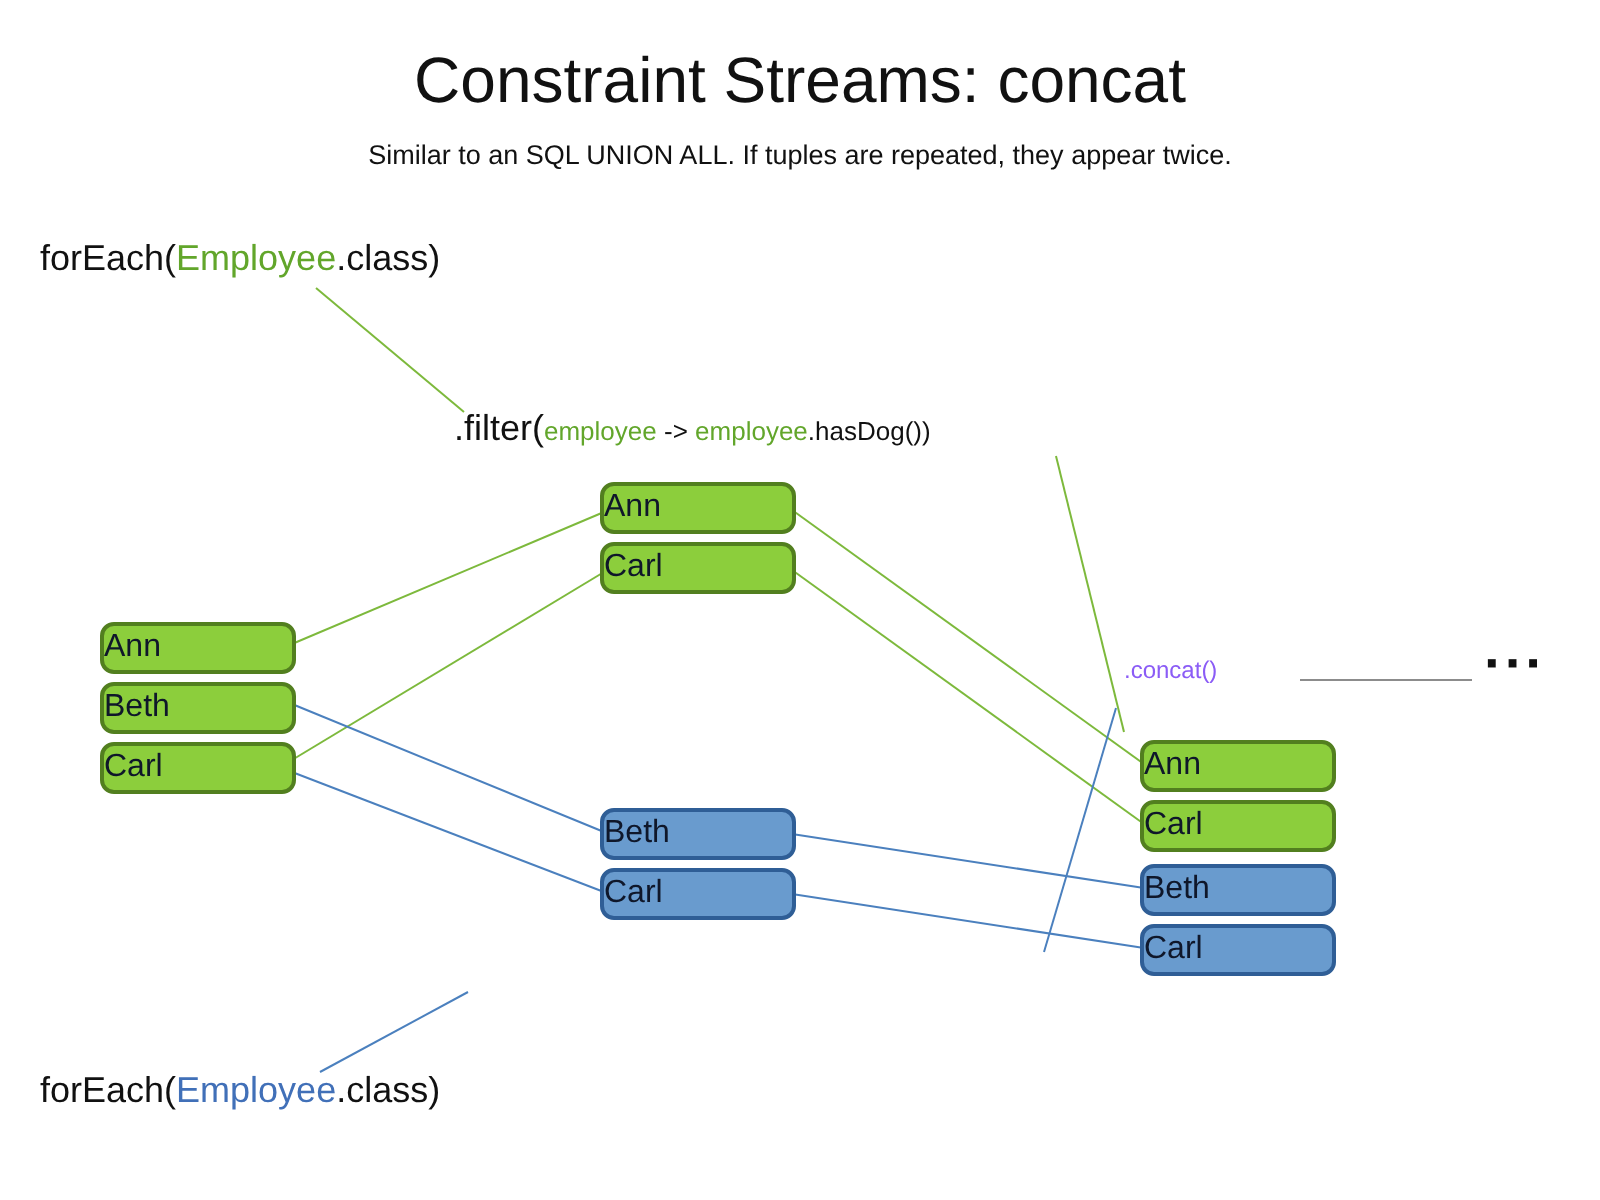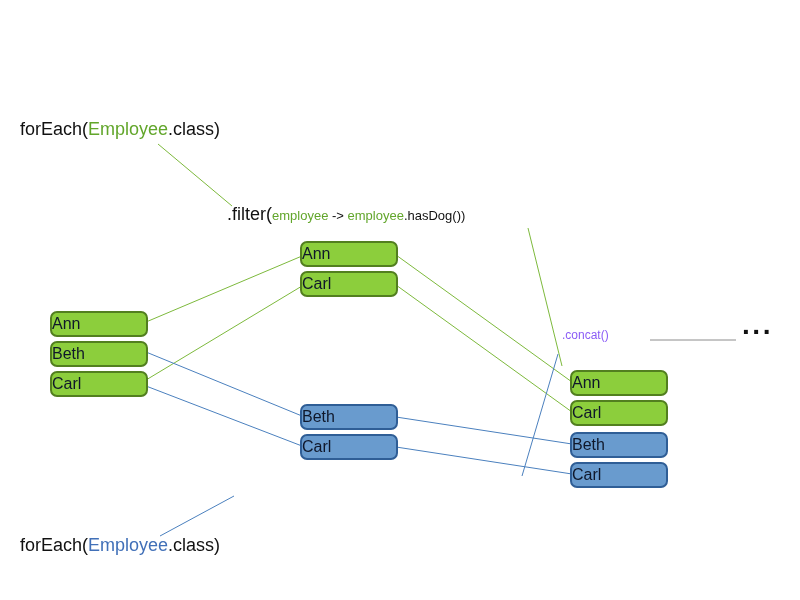--- a/index.html
+++ b/index.html
@@ -53,20 +53,22 @@
     <line x1="146" y1="352" x2="302" y2="416" stroke="#4B80BE" stroke-width="1"></line>
     <line x1="146" y1="386" x2="302" y2="446" stroke="#4B80BE" stroke-width="1"></line>
     <line x1="396" y1="417" x2="572" y2="444" stroke="#4B80BE" stroke-width="1"></line>
     <line x1="396" y1="447" x2="572" y2="474" stroke="#4B80BE" stroke-width="1"></line>
     <line x1="160" y1="536" x2="234" y2="496" stroke="#4B80BE" stroke-width="1"></line>
     <line x1="522" y1="476" x2="558" y2="354" stroke="#4B80BE" stroke-width="1"></line>
 
     <line x1="650" y1="340" x2="736" y2="340" stroke="#8C8C8C" stroke-width="1"></line>
   </svg>
 
+  <div class="title">Constraint Streams: concat</div>
+  <div class="subtitle">Similar to an SQL UNION ALL. If tuples are repeated, they appear twice.</div>
 
   <div class="code" style="left:20px; top:119px;">
     <span>forEach(</span><span class="green-text">Employee</span><span>.class)</span>
   </div>
 
   <div class="code" style="left:227px; top:204px;text-align:right;">
     <span>.filter(</span><span class="small green-text">employee</span><span class="small"> -&gt; </span><span class="small green-text">employee</span><span class="small">.hasDog())</span>
   </div>
 
   <div class="box green" style="left:50px; top:311px;">Ann</div>

